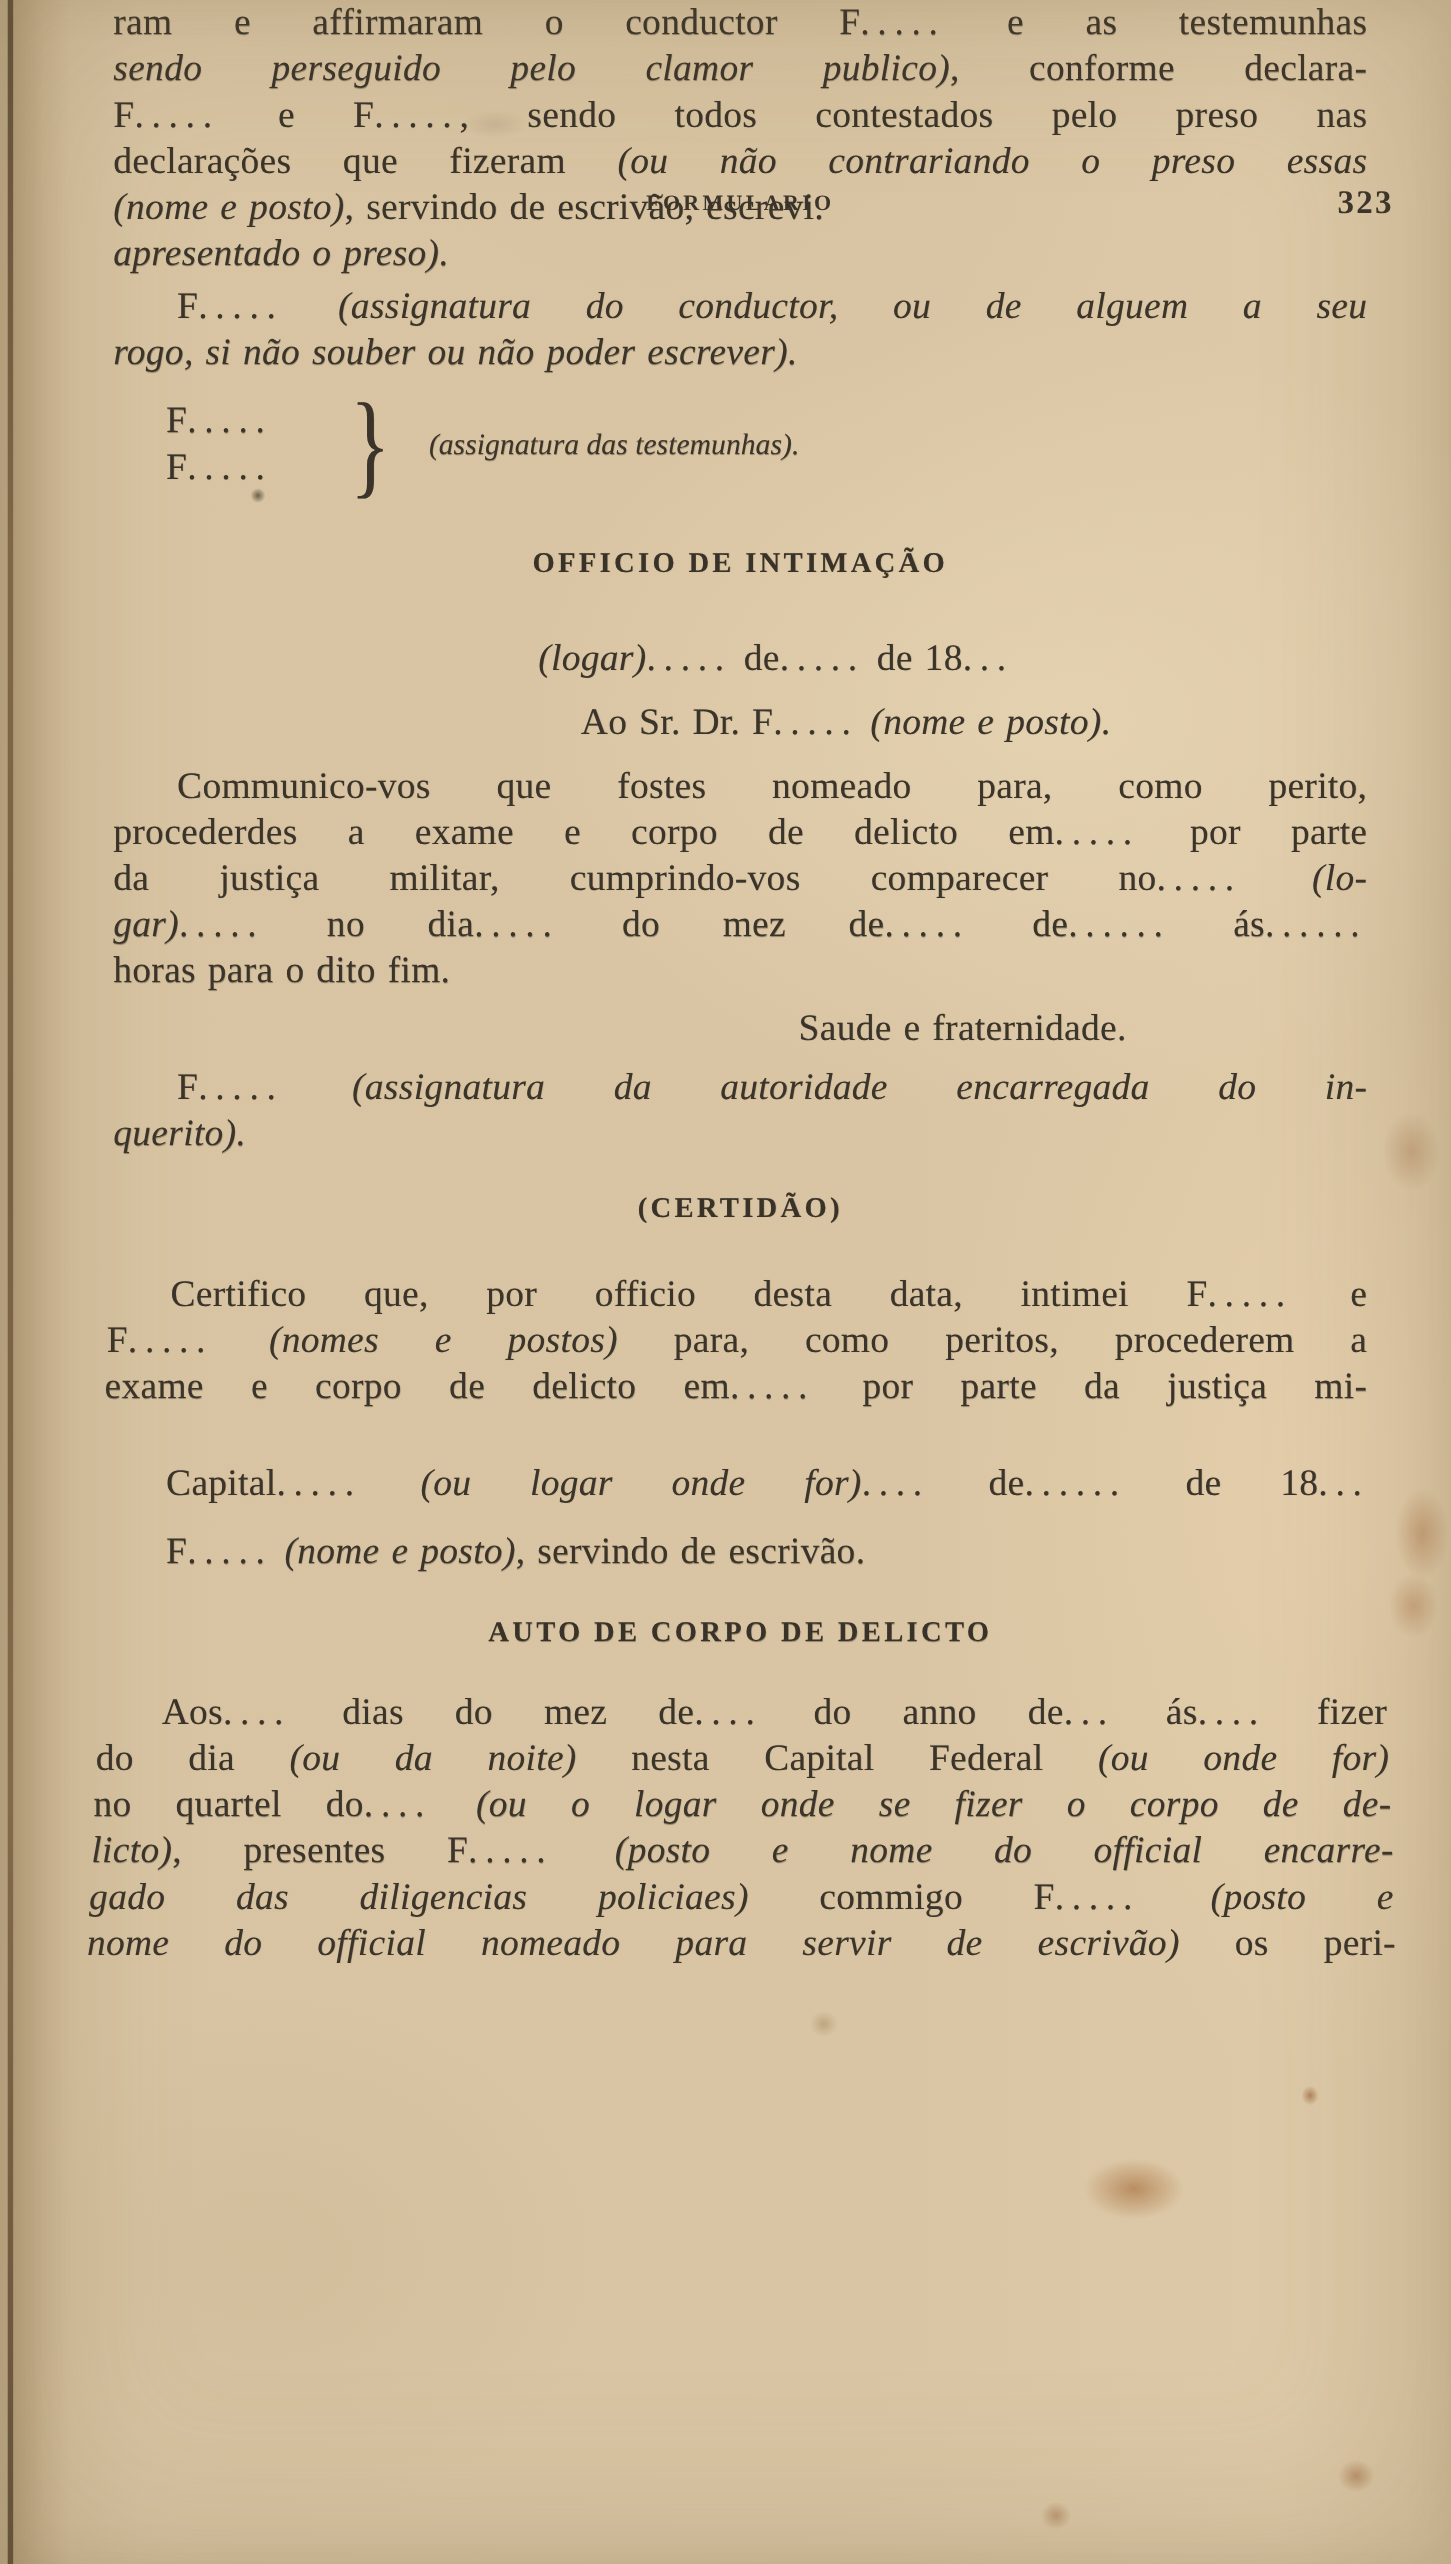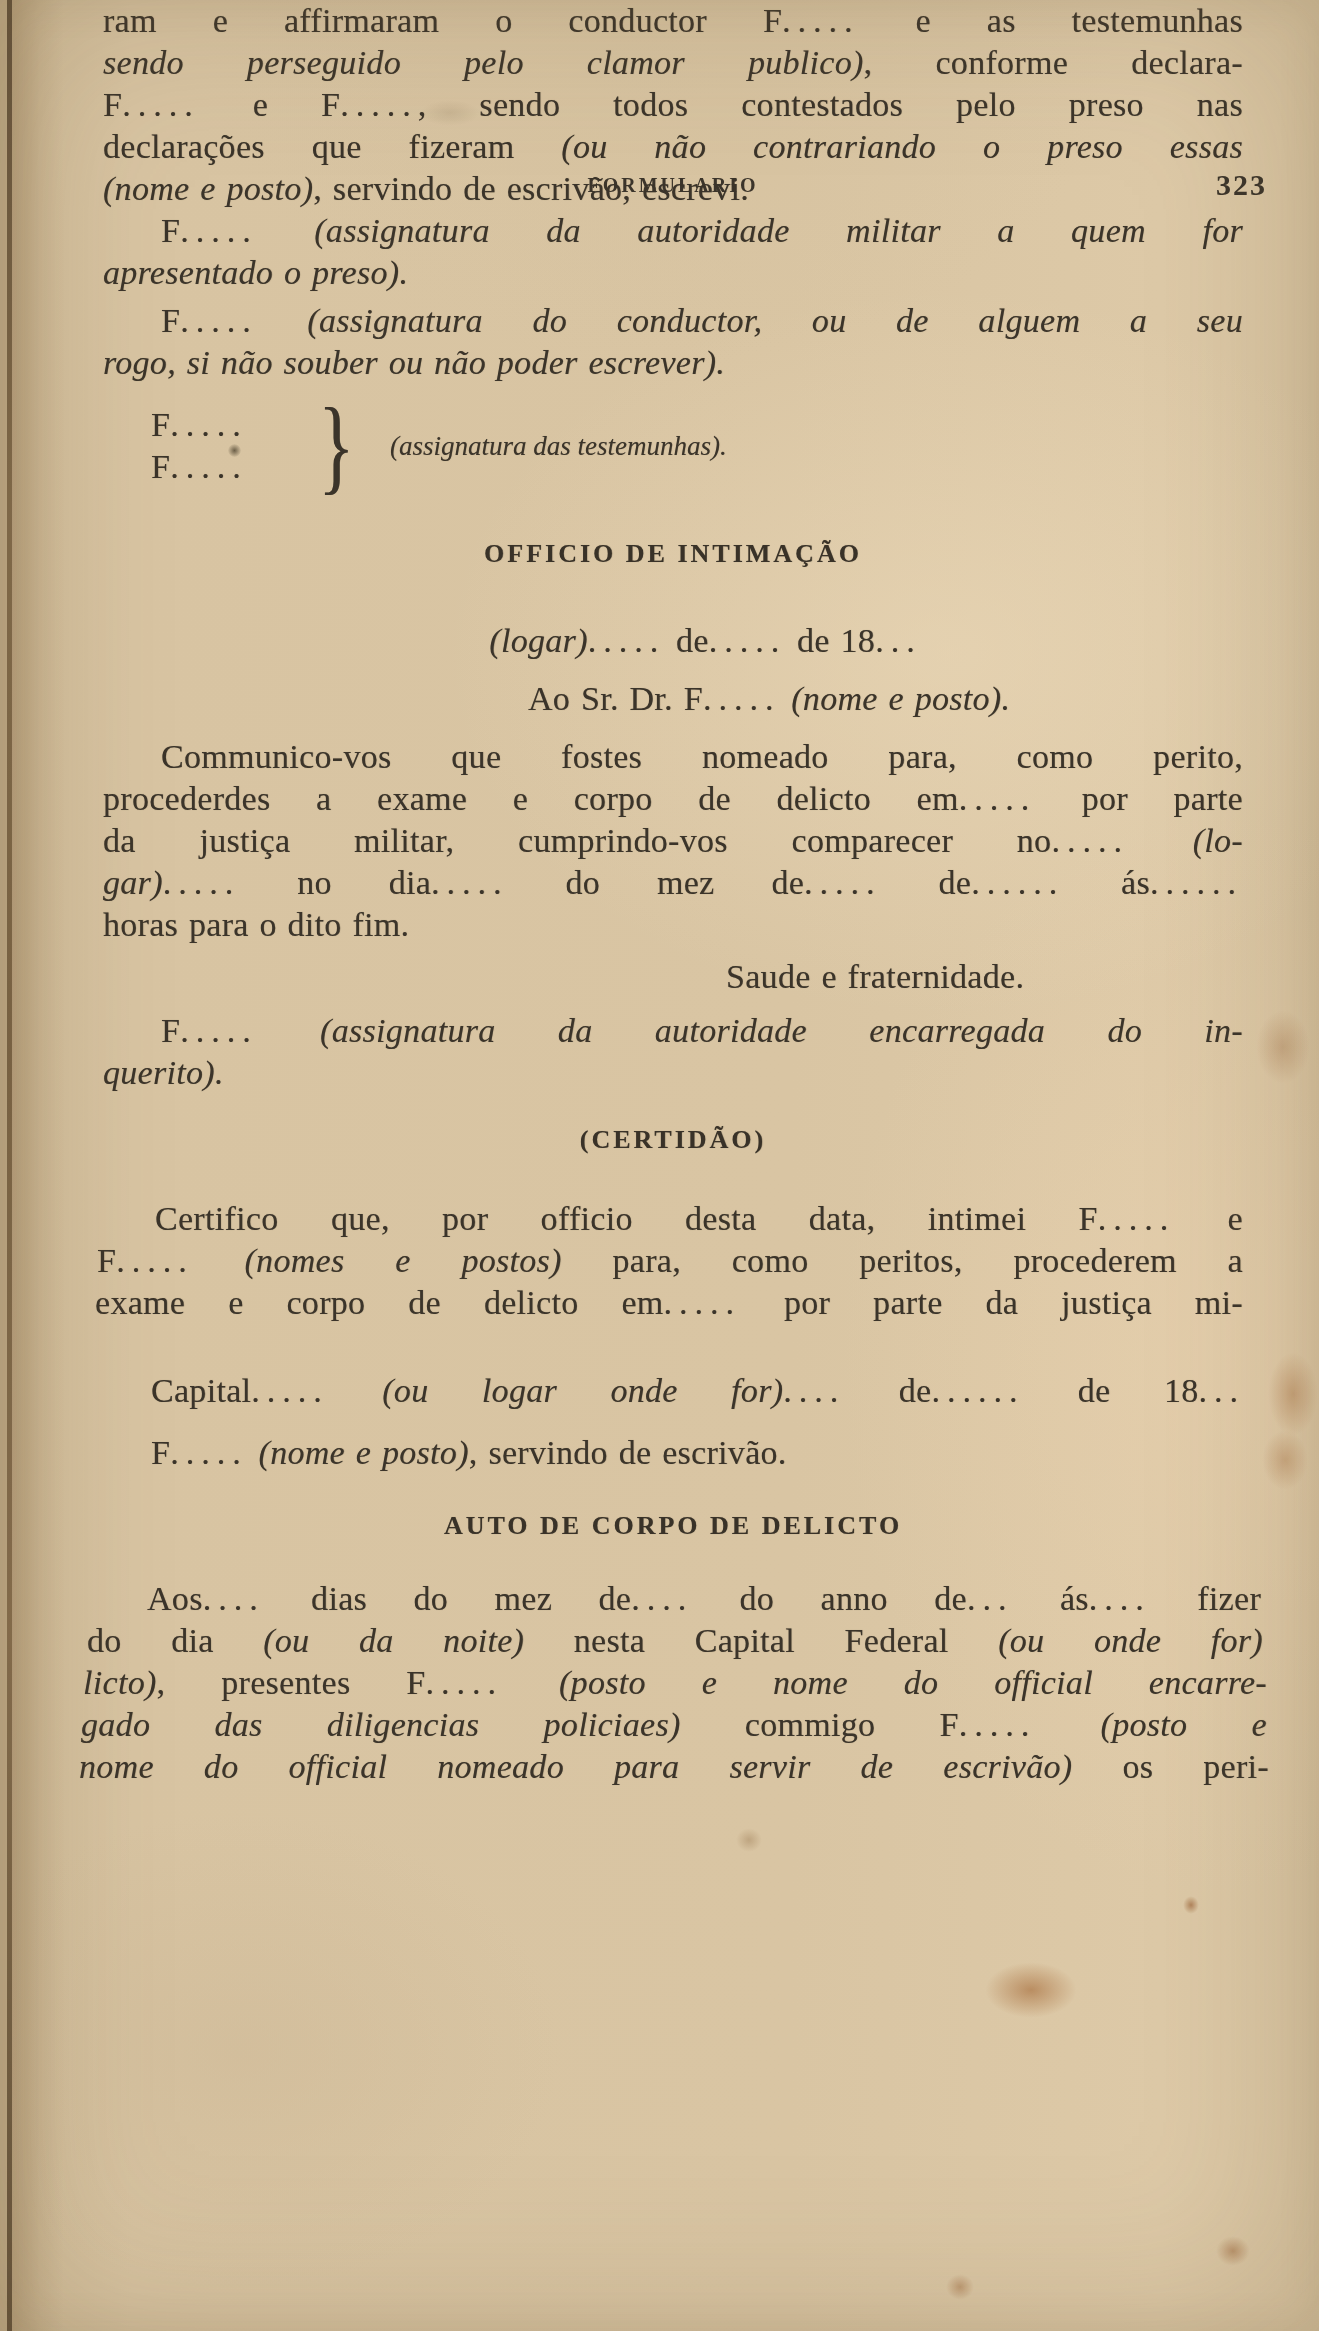--- a/index.html
+++ b/index.html
@@ -60,21 +60,20 @@
     <span class="head-title">FORMULARIO</span>
     <span class="head-page">323</span>
   </header>
 
   <main class="text-column" id="text-column">
       <div class="bk line just"><span class="rm"><span>ram e affirmaram o conductor F</span><span class="dots">.....</span><span> e as testemunhas</span></span></div>
       <div class="bk line just"><span class="it"><span>sendo perseguido pelo clamor publico)</span></span><span class="rm"><span>, conforme declara-</span></span></div>
       <div class="bk line just"><span class="rm"><span>F</span><span class="dots">.....</span><span> e F</span><span class="dots">.....</span><span>, sendo todos contestados pelo preso nas</span></span></div>
       <div class="bk line just"><span class="rm"><span>declarações que fizeram </span></span><span class="it"><span>(ou não contrariando o preso essas</span></span></div>
       <div class="bk line left"><span class="it"><span>(nome e posto)</span></span><span class="rm"><span>, servindo de escrivão, escrevi.</span></span></div>
-      <div class="bk line just indent"><span class="rm"><span>F</span><span class="dots">.....</span><span> </span></span><span class="it"><span>(assignatura da autoridade militar a quem for</span></span></div>
       <div class="bk line left"><span class="it"><span>apresentado o preso).</span></span></div>
       <div class="bk line just indent" style="margin-top: 6px;"><span class="rm"><span>F</span><span class="dots">.....</span><span> </span></span><span class="it"><span>(assignatura do conductor, ou de alguem a seu</span></span></div>
       <div class="bk line left"><span class="it"><span>rogo, si não souber ou não poder escrever).</span></span></div>
       <div class="bk brace-row" style="margin-top: 20px; margin-left: 48px;">
         <div class="brace-names">
           <div class="line left"><span>F</span><span class="dots">.....</span></div>
           <div class="line left"><span>F</span><span class="dots">.....</span></div>
         </div>
         <div class="brace-glyph">}</div>
         <div class="brace-label it"><span>(assignatura das testemunhas).</span></div>
@@ -92,20 +91,21 @@
       <div class="bk line left"><span class="it"><span>querito).</span></span></div>
       <div class="bk heading" style="margin-top: 28px;">(CERTIDÃO)</div>
       <div class="bk line just indent" style="margin-top: 40px; margin-left: -6px; width: 1146px;"><span class="rm"><span>Certifico que, por officio desta data, intimei F</span><span class="dots">.....</span><span> e</span></span></div>
       <div class="bk line just" style="margin-left: -6px; width: 1146px;"><span class="rm"><span>F</span><span class="dots">.....</span><span> </span></span><span class="it"><span>(nomes e postos)</span></span><span class="rm"><span> para, como peritos, procederem a</span></span></div>
       <div class="bk line just" style="margin-left: -8px; width: 1148px;"><span class="rm"><span>exame e corpo de delicto em</span><span class="dots">.....</span><span> por parte da justiça mi-</span></span></div>
       <div class="bk line just indent" style="margin-top: 46px; margin-left: -10px; width: 1152px;"><span class="rm"><span>Capital</span><span class="dots">.....</span><span> </span></span><span class="it"><span>(ou logar onde for)</span></span><span class="rm"><span class="dots">....</span><span> de</span><span class="dots">......</span><span> de 18</span><span class="dots">...</span></span></div>
       <div class="bk line left indent" style="margin-top: 20px; margin-left: -10px;"><span class="rm"><span>F</span><span class="dots">.....</span><span> </span></span><span class="it"><span>(nome e posto)</span></span><span class="rm"><span>, servindo de escrivão.</span></span></div>
       <div class="bk heading" style="margin-top: 34px;">AUTO DE CORPO DE DELICTO</div>
       <div class="bk line just indent" style="margin-top: 34px; margin-left: -14px; width: 1172px;"><span class="rm"><span>Aos</span><span class="dots">....</span><span> dias do mez de</span><span class="dots">....</span><span> do anno de</span><span class="dots">...</span><span> ás</span><span class="dots">....</span><span> fizer</span></span></div>
       <div class="bk line just" style="margin-left: -16px; width: 1176px;"><span class="rm"><span>do dia </span></span><span class="it"><span>(ou da noite)</span></span><span class="rm"><span> nesta Capital Federal </span></span><span class="it"><span>(ou onde for)</span></span></div>
+      <div class="bk line just" style="margin-left: -18px; width: 1180px;"><span class="rm"><span>no quartel do</span><span class="dots">....</span><span> </span></span><span class="it"><span>(ou o logar onde se fizer o corpo de de-</span></span></div>
       <div class="bk line just" style="margin-left: -20px; width: 1184px;"><span class="it"><span>licto)</span></span><span class="rm"><span>, presentes F</span><span class="dots">.....</span><span> </span></span><span class="it"><span>(posto e nome do official encarre-</span></span></div>
       <div class="bk line just" style="margin-left: -22px; width: 1186px;"><span class="it"><span>gado das diligencias policiaes)</span></span><span class="rm"><span> commigo F</span><span class="dots">.....</span><span> </span></span><span class="it"><span>(posto e</span></span></div>
       <div class="bk line just" style="margin-left: -24px; width: 1190px;"><span class="it"><span>nome do official nomeado para servir de escrivão)</span></span><span class="rm"><span> os peri-</span></span></div>
     </main>
 
   <div class="stain" style="left:985px;top:1962px;width:92px;height:56px;background:radial-gradient(ellipse,rgba(152,84,30,.5),rgba(152,84,30,0) 70%);"></div>
   <div class="stain" style="left:1183px;top:1896px;width:16px;height:18px;background:radial-gradient(ellipse,rgba(140,75,30,.55),rgba(140,75,30,0) 70%);"></div>
   <div class="stain" style="left:1256px;top:1010px;width:54px;height:74px;background:radial-gradient(ellipse,rgba(150,95,50,.3),rgba(150,95,50,0) 70%);"></div>
   <div class="stain" style="left:1268px;top:1352px;width:50px;height:84px;background:radial-gradient(ellipse,rgba(160,98,48,.38),rgba(160,98,48,0) 70%);"></div>
   <div class="stain" style="left:1262px;top:1430px;width:46px;height:60px;background:radial-gradient(ellipse,rgba(158,96,46,.32),rgba(158,96,46,0) 70%);"></div>

